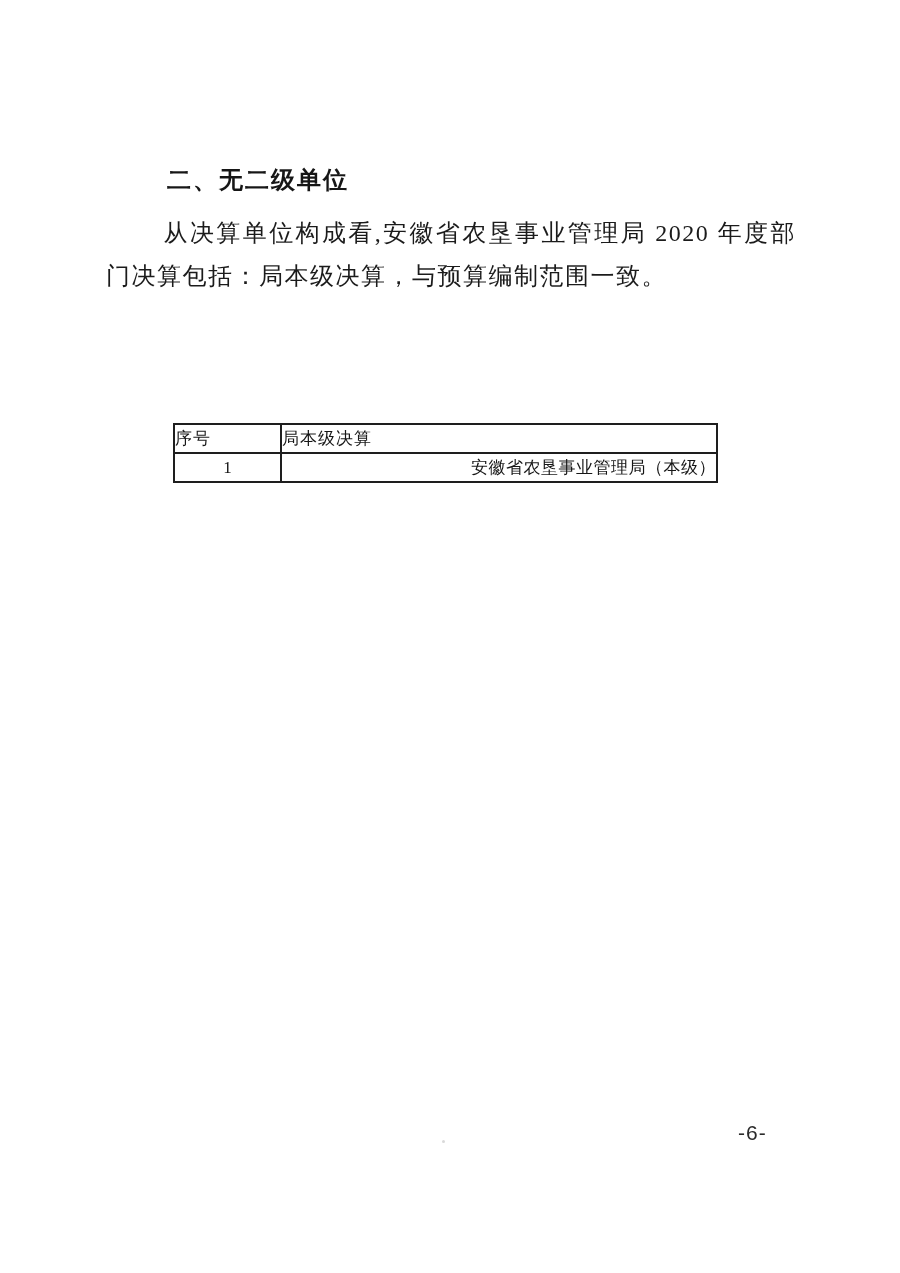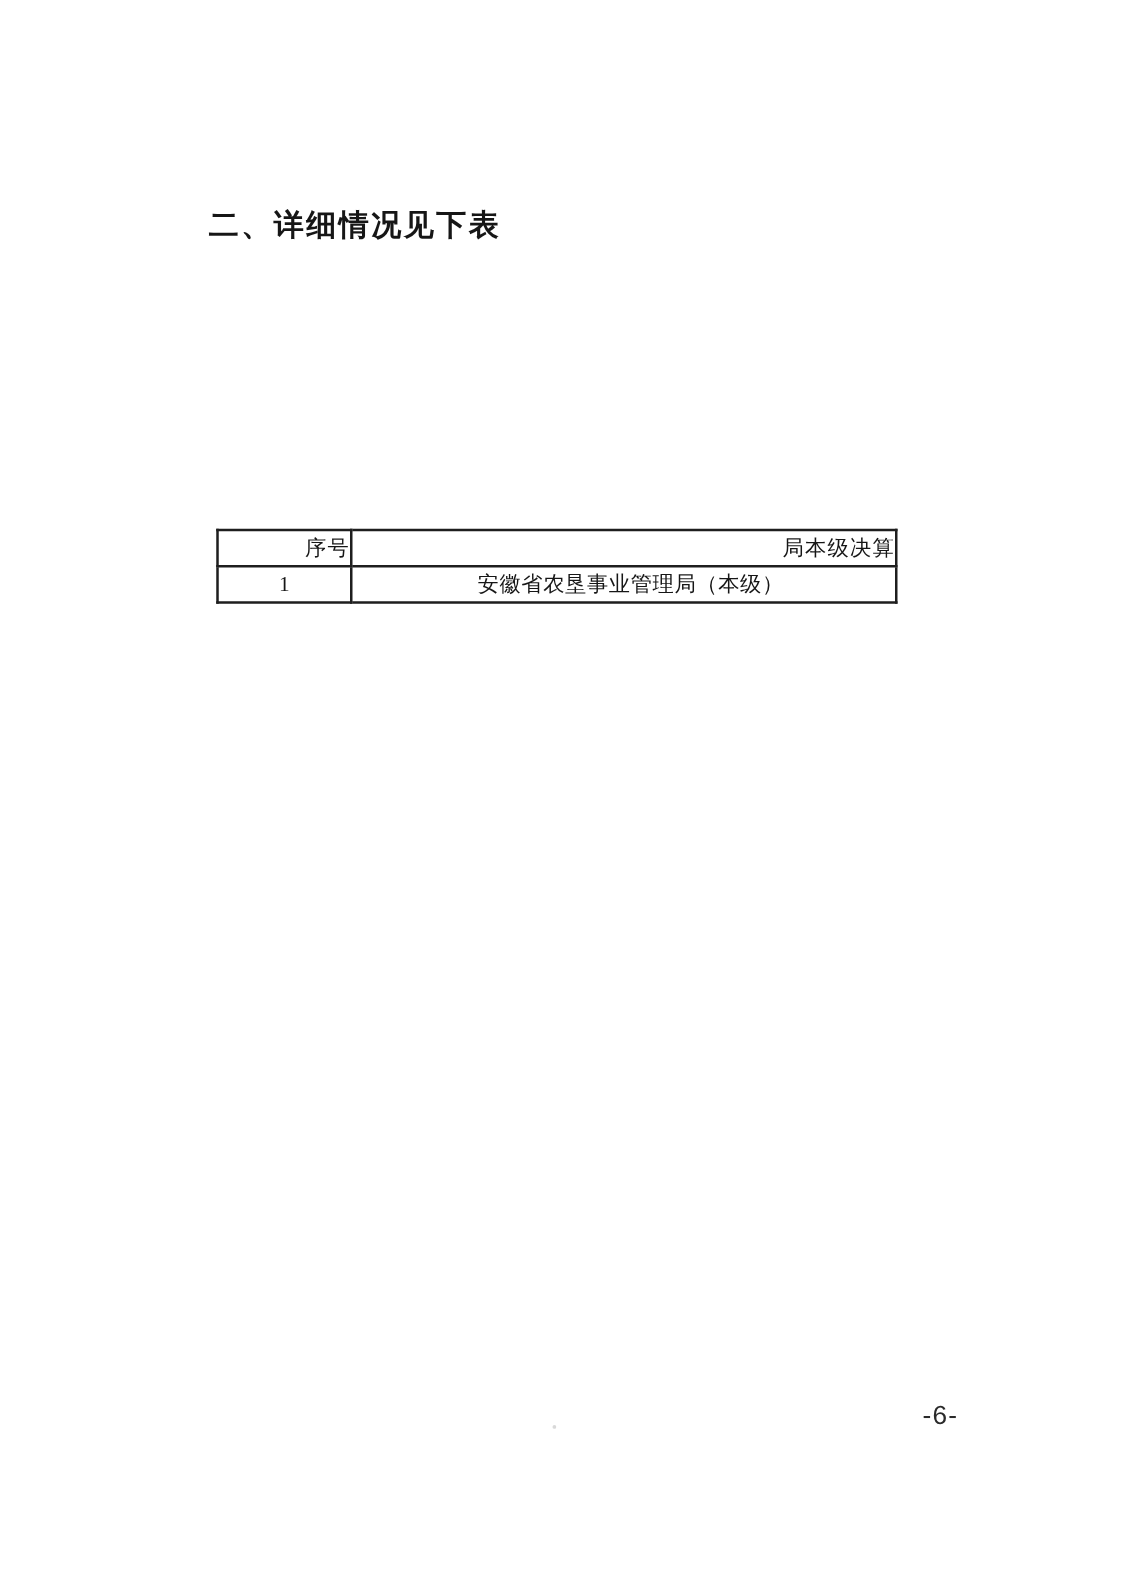--- a/index.html
+++ b/index.html
@@ -56,24 +56,24 @@
     color: #161616;
   }
   .unit-table col.col-index { width: 107px; }
   .unit-table th, .unit-table td {
     border: 2px solid #1e1e1e;
     padding: 0;
     height: 29px;
     font-weight: normal;
     line-height: 1;
   }
-  .unit-table th { text-align: right; letter-spacing: 1px; margin-left: 20px; }
+  .unit-table th { text-align: left; letter-spacing: 1px; margin-left: 20px; }
   .unit-table td.cell-index { text-align: center; }
   .unit-table td.cell-name {
-    text-align: center;
+    text-align: right;
     padding-left: 11px;
     letter-spacing: 0.5px;
   }
   .page-number {
     position: absolute;
     left: 738px;
     top: 1121px;
     font-size: 21px;
     letter-spacing: 1px;
     color: #2a2a2a;
@@ -87,23 +87,24 @@
     height: 3px;
     background: #d9d9d9;
     border-radius: 50%;
   }
 </style>
 </head>
 <body>
 
 <div class="page">
 
-  <h2 class="doc-heading">二、详细情况见下表</h2>
+  <h2 class="doc-heading">二、无二级单位</h2>
 
   <div class="body-text">
+    <p>从决算单位构成看,安徽省农垦事业管理局 2020 年度部门决算包括：局本级决算，与预算编制范围一致。</p>
   </div>
 
   <table class="unit-table">
     <colgroup>
       <col class="col-index">
       <col class="col-name">
     </colgroup>
     <thead>
       <tr>
         <th>序号</th>

